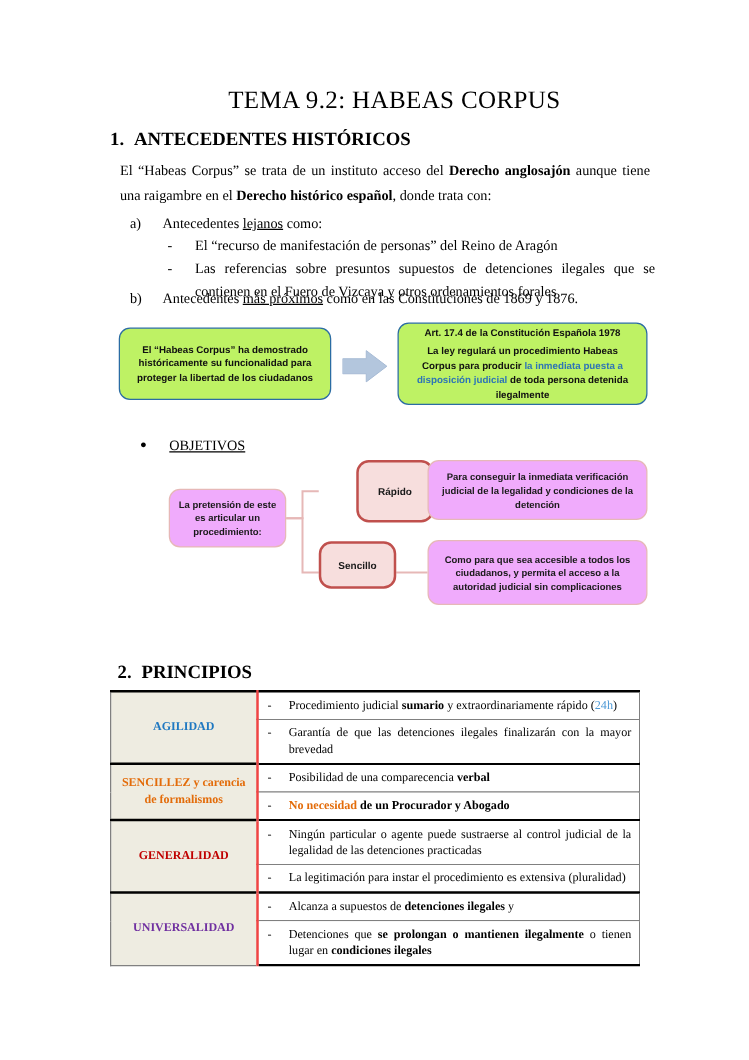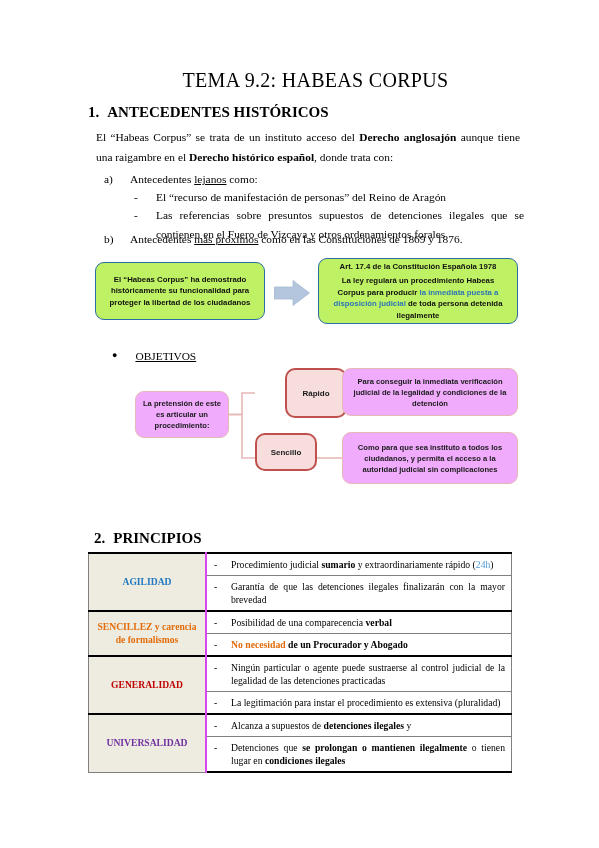--- a/index.html
+++ b/index.html
@@ -174,21 +174,21 @@
     vertical-align: middle;
     padding: 4px 6px;
   }
   #ptable td.lbl {
     width: 104px;
     background: #eeece1;
     text-align: center;
     font-weight: bold;
     font-size: 9.6px;
     line-height: 12.5px;
-    border-right: 2px solid #d946ef;
+    border-right: 2px solid #ef4444;
     font-family: "Liberation Serif", serif;
   }
   #ptable td.cell {
     font-size: 9.7px;
     line-height: 13px;
     background: #ffffff;
     position: relative;
     padding-left: 24px;
     text-align: justify;
   }
@@ -264,21 +264,21 @@
     <div class="pinkbox" id="node-rapido">
       <span>Rápido</span>
     </div>
     <div class="pinkbox" id="node-sencillo">
       <span>Sencillo</span>
     </div>
     <div class="whitebox" id="node-desc1">
       <span>Para conseguir la inmediata verificación judicial de la legalidad y condiciones de la detención</span>
     </div>
     <div class="whitebox" id="node-desc2">
-      <span>Como para que sea instituto a todos los ciudadanos, y permita el acceso a la autoridad judicial sin complicaciones</span>
+      <span>Como para que sea accesible a todos los ciudadanos, y permita el acceso a la autoridad judicial sin complicaciones</span>
     </div>
   </div>
 
   <div class="h2" id="sec2">
     <span class="num">2.</span><span>PRINCIPIOS</span>
   </div>
 
   <table id="ptable">
     <tbody id="ptable-body">
         <tr class="grp-top">

